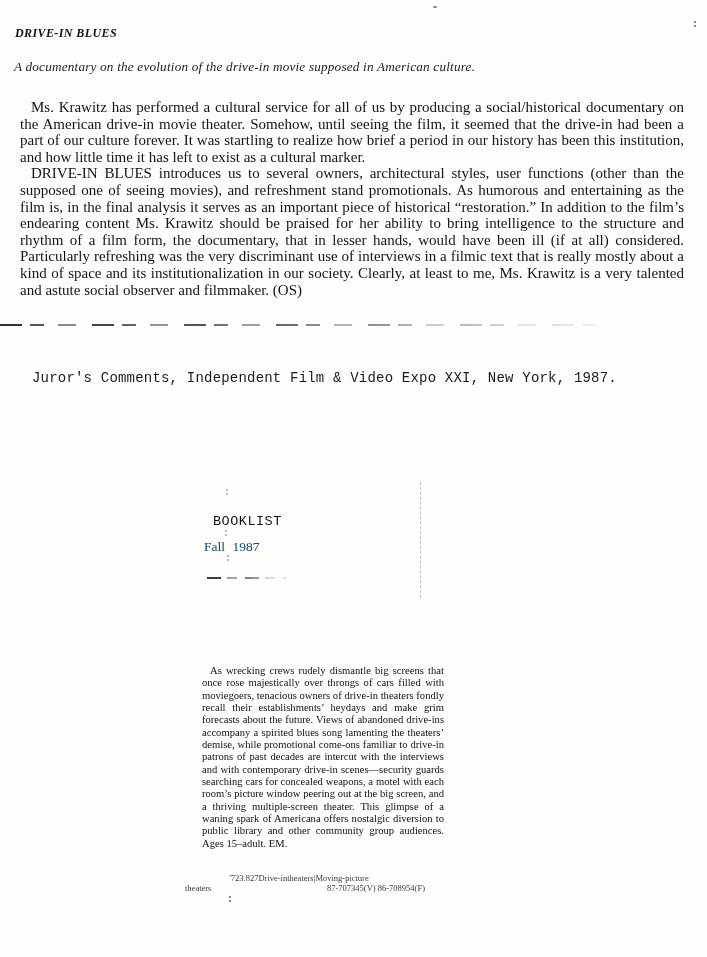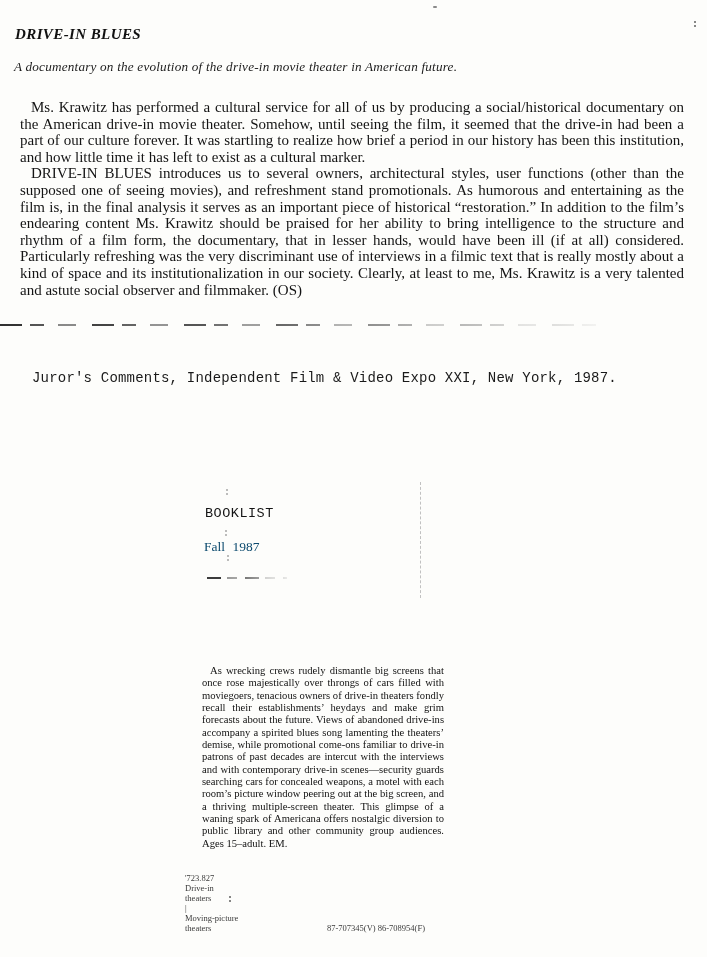--- a/index.html
+++ b/index.html
@@ -8,21 +8,21 @@
     width:707px;height:957px;
     margin:0 auto;
     background:#fdfdfb;
     overflow:hidden;
     font-family:"Liberation Serif", serif;
     color:#161616;
   }
   .doc-title{
     position:absolute;left:15px;top:26px;margin:0;
     font-family:"Liberation Serif", serif;
-    font-size:15px;font-style:italic;font-weight:bold;
+    font-size:12px;font-style:italic;font-weight:bold;
     letter-spacing:.4px;color:#111;
   }
   .doc-subtitle{
     position:absolute;left:14px;top:59px;margin:0;
     font-size:13.2px;font-style:italic;
     letter-spacing:.2px;color:#1c1c1c;
   }
   .body-text{
     position:absolute;left:20px;top:99px;width:664px;
     font-size:15px;line-height:16.6px;
@@ -42,21 +42,21 @@
       rgba(253,253,251,.25) 45%, rgba(253,253,251,.65) 75%,
       rgba(253,253,251,.95) 100%);
   }
   .juror-line{
     position:absolute;left:28px;top:366px;margin:4px;
     font-family:"Liberation Mono", monospace;
     font-size:14px;letter-spacing:.2px;color:#1a1a1a;
     white-space:nowrap;
   }
   .bl-mast{
-    position:absolute;left:205px;top:506px;margin:0;
+    position:absolute;left:205px;top:506px;margin:8px;
     font-family:"Liberation Mono", monospace;
     font-size:13.5px;letter-spacing:.5px;color:#141414;text-align:center;
   }
   .bl-issue{
     position:absolute;left:204px;top:539px;margin:0;
     font-family:Liberation Serif, serif;
     font-size:13.5px;word-spacing:4px;color:#0c4a6e;
   }
   .mini-rule{
     position:absolute;left:207px;top:577px;width:80px;height:2px;
@@ -75,39 +75,39 @@
   }
   .bl-review{
     position:absolute;left:190px;top:653px;width:242px;margin:12px;
     font-size:10.6px;line-height:12.35px;
     text-align:justify;text-indent:8px;color:#101010;
   }
   .bl-catalog{
     position:absolute;left:185px;top:873px;width:240px;
     font-size:8.5px;line-height:10px;color:#3a3a3a;
   }
-  .cat-line1{display:flex;justify-content:center;width:228px;flex-direction:column;}
+  .cat-line1{display:flex;justify-content:center;width:228px;}
   .cat-line2{display:flex;justify-content:space-between;width:240px;}
   .v-line{
     position:absolute;left:420px;top:482px;height:116px;width:0;
     border-left:1px dashed #aeaeae;opacity:.75;
   }
   .speck{position:absolute;background:#8a8a8a;border-radius:1px;}
   .speck-colon{position:absolute;width:2px;height:2px;background:#5f5f5f;border-radius:50%;
     box-shadow:0 4px 0 0 #5f5f5f;}
   .faint{opacity:.55;}
 </style>
 </head>
 <body>
 
 <div class="page">
 
   <h1 class="doc-title">DRIVE-IN BLUES</h1>
 
-  <p class="doc-subtitle">A documentary on the evolution of the drive-in movie theater in American future.</p>
+  <p class="doc-subtitle">A documentary on the evolution of the drive-in movie supposed in American culture.</p>
 
   <div class="body-text">
     <p>Ms. Krawitz has performed a cultural service for all of us by producing a social/historical documentary on the American drive-in movie theater. Somehow, until seeing the film, it seemed that the drive-in had been a part of our culture forever. It was startling to realize how brief a period in our history has been this institution, and how little time it has left to exist as a cultural marker.</p>
     <p>DRIVE-IN BLUES introduces us to several owners, architectural styles, user functions (other than the supposed one of seeing movies), and refreshment stand promotionals. As humorous and entertaining as the film is, in the final analysis it serves as an important piece of historical “restoration.” In addition to the film’s endearing content Ms. Krawitz should be praised for her ability to bring intelligence to the structure and rhythm of a film form, the documentary, that in lesser hands, would have been ill (if at all) considered. Particularly refreshing was the very discriminant use of interviews in a filmic text that is really mostly about a kind of space and its institutionalization in our society. Clearly, at least to me, Ms. Krawitz is a very talented and astute social observer and filmmaker. (OS)</p>
   </div>
 
   <div class="rule-dashed"></div>
 
   <p class="juror-line">Juror's Comments, Independent Film &amp; Video Expo XXI, New York, 1987.</p>
 

